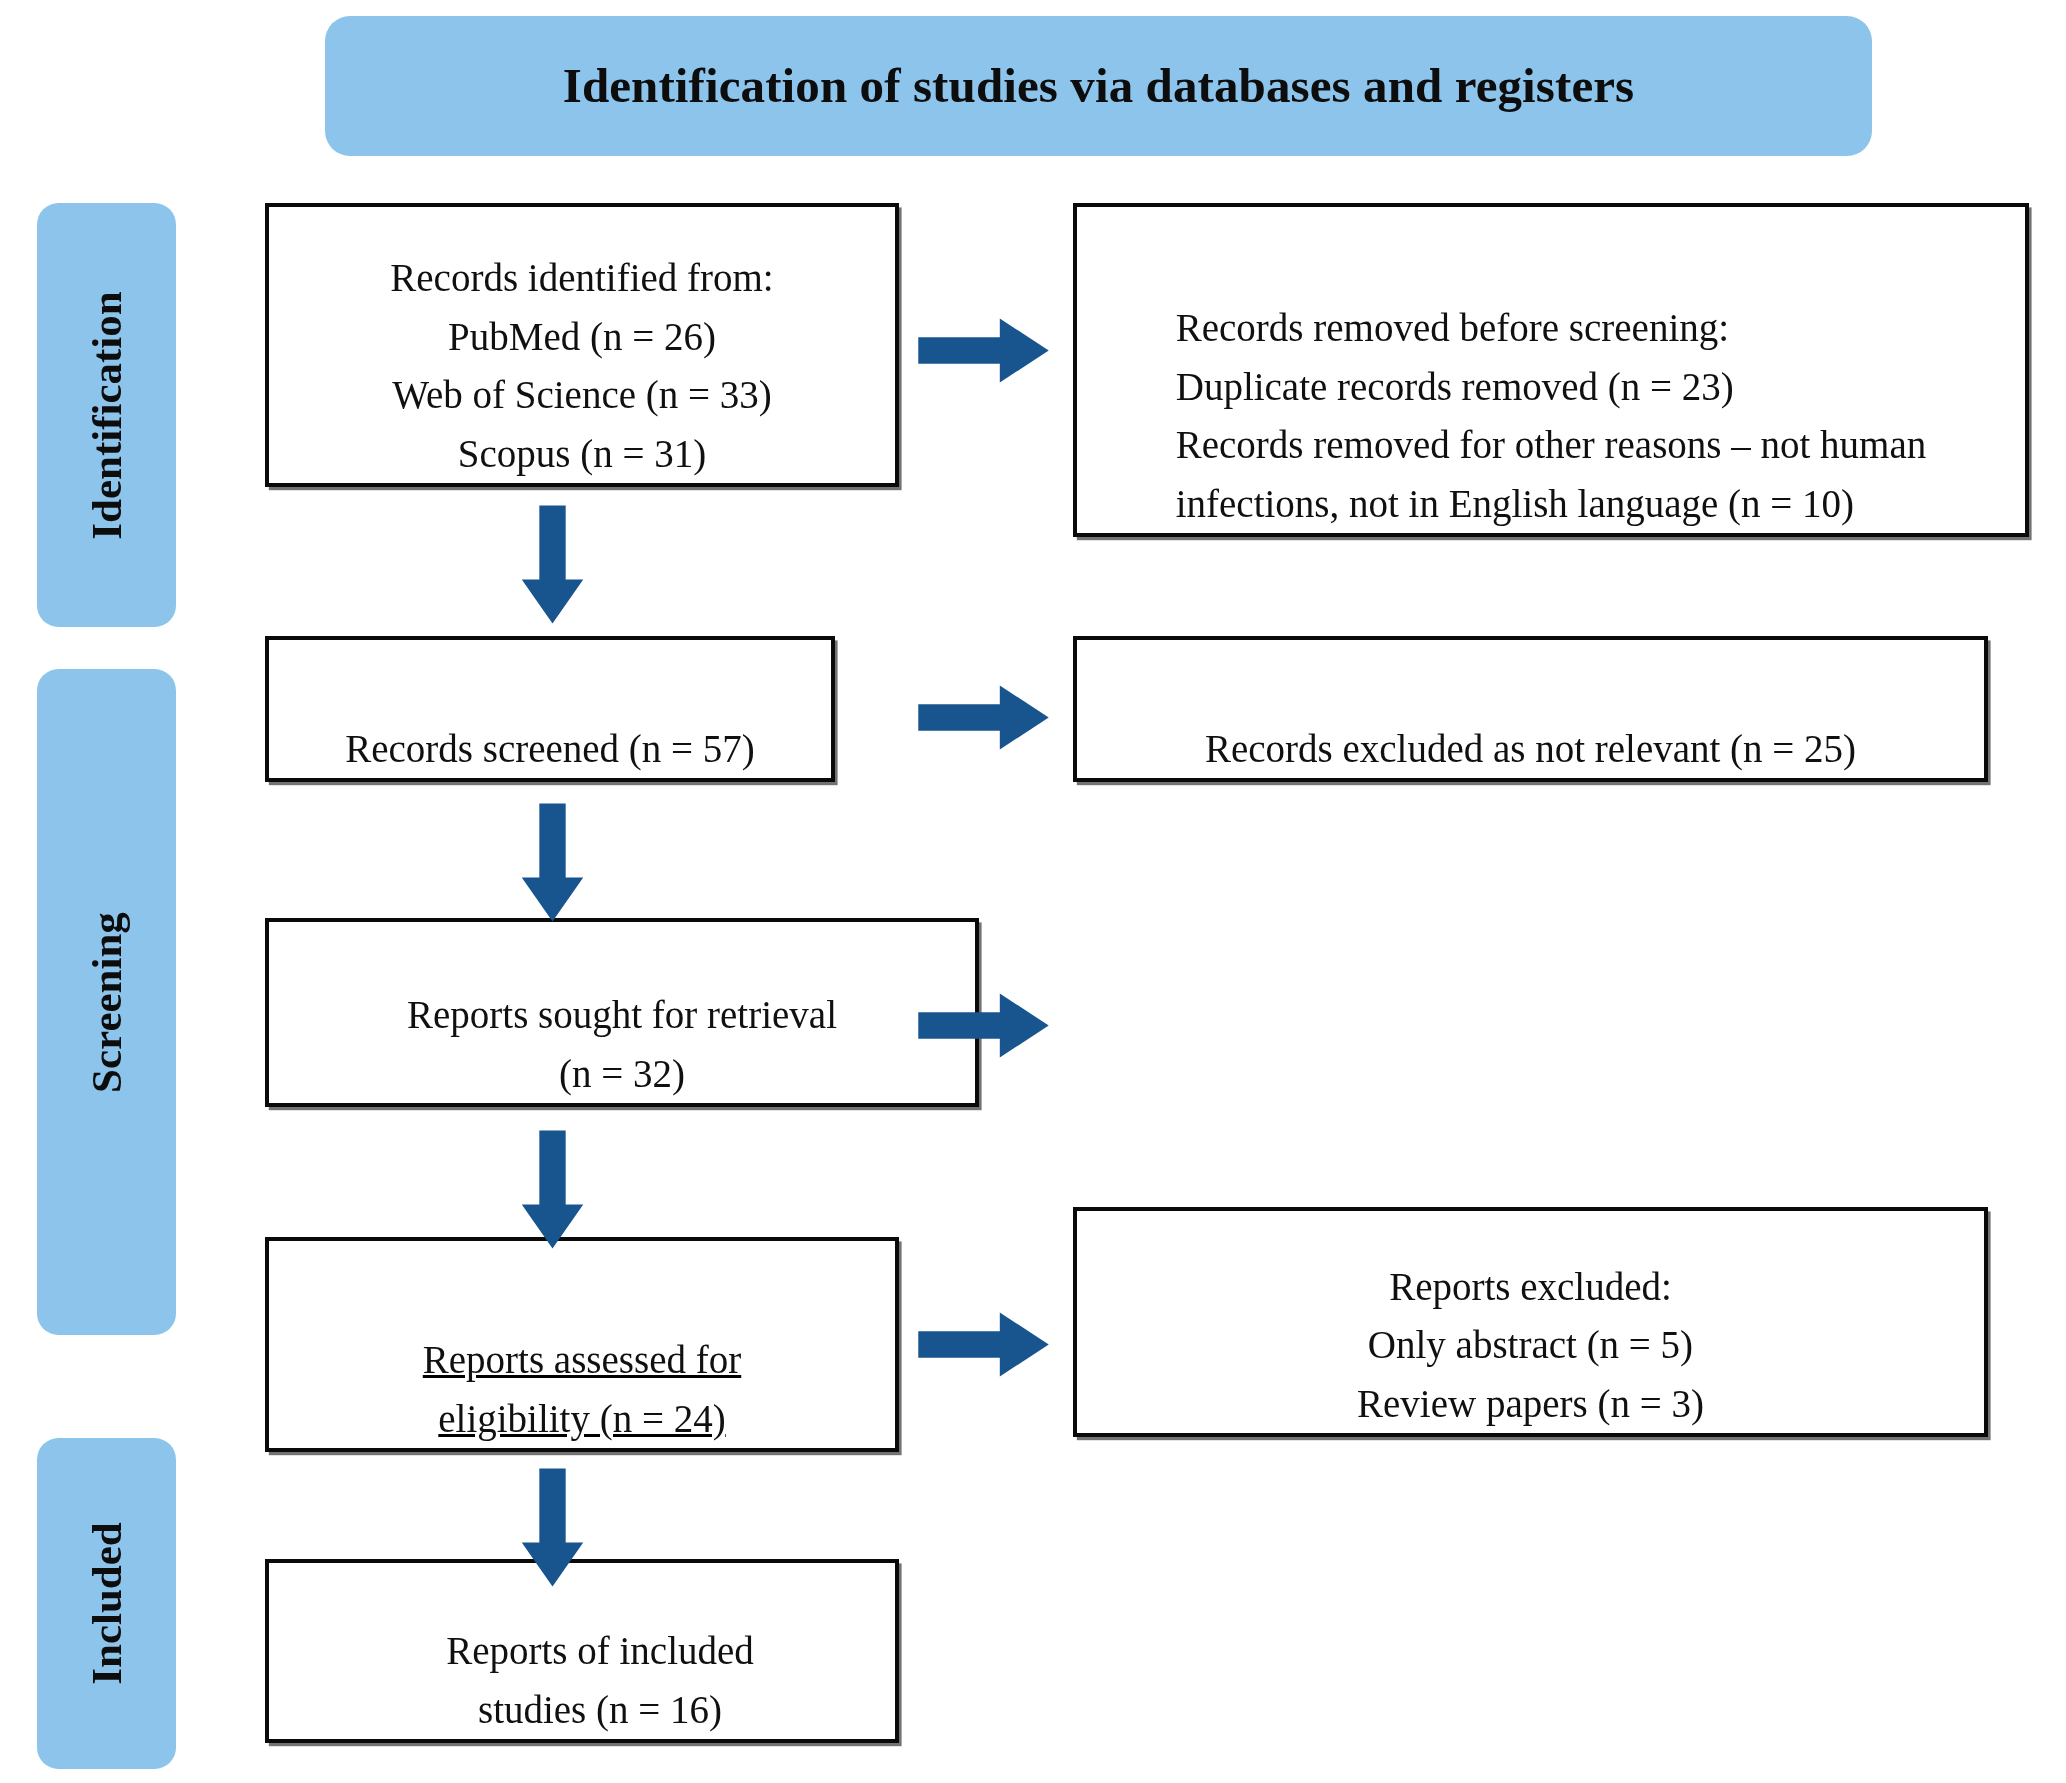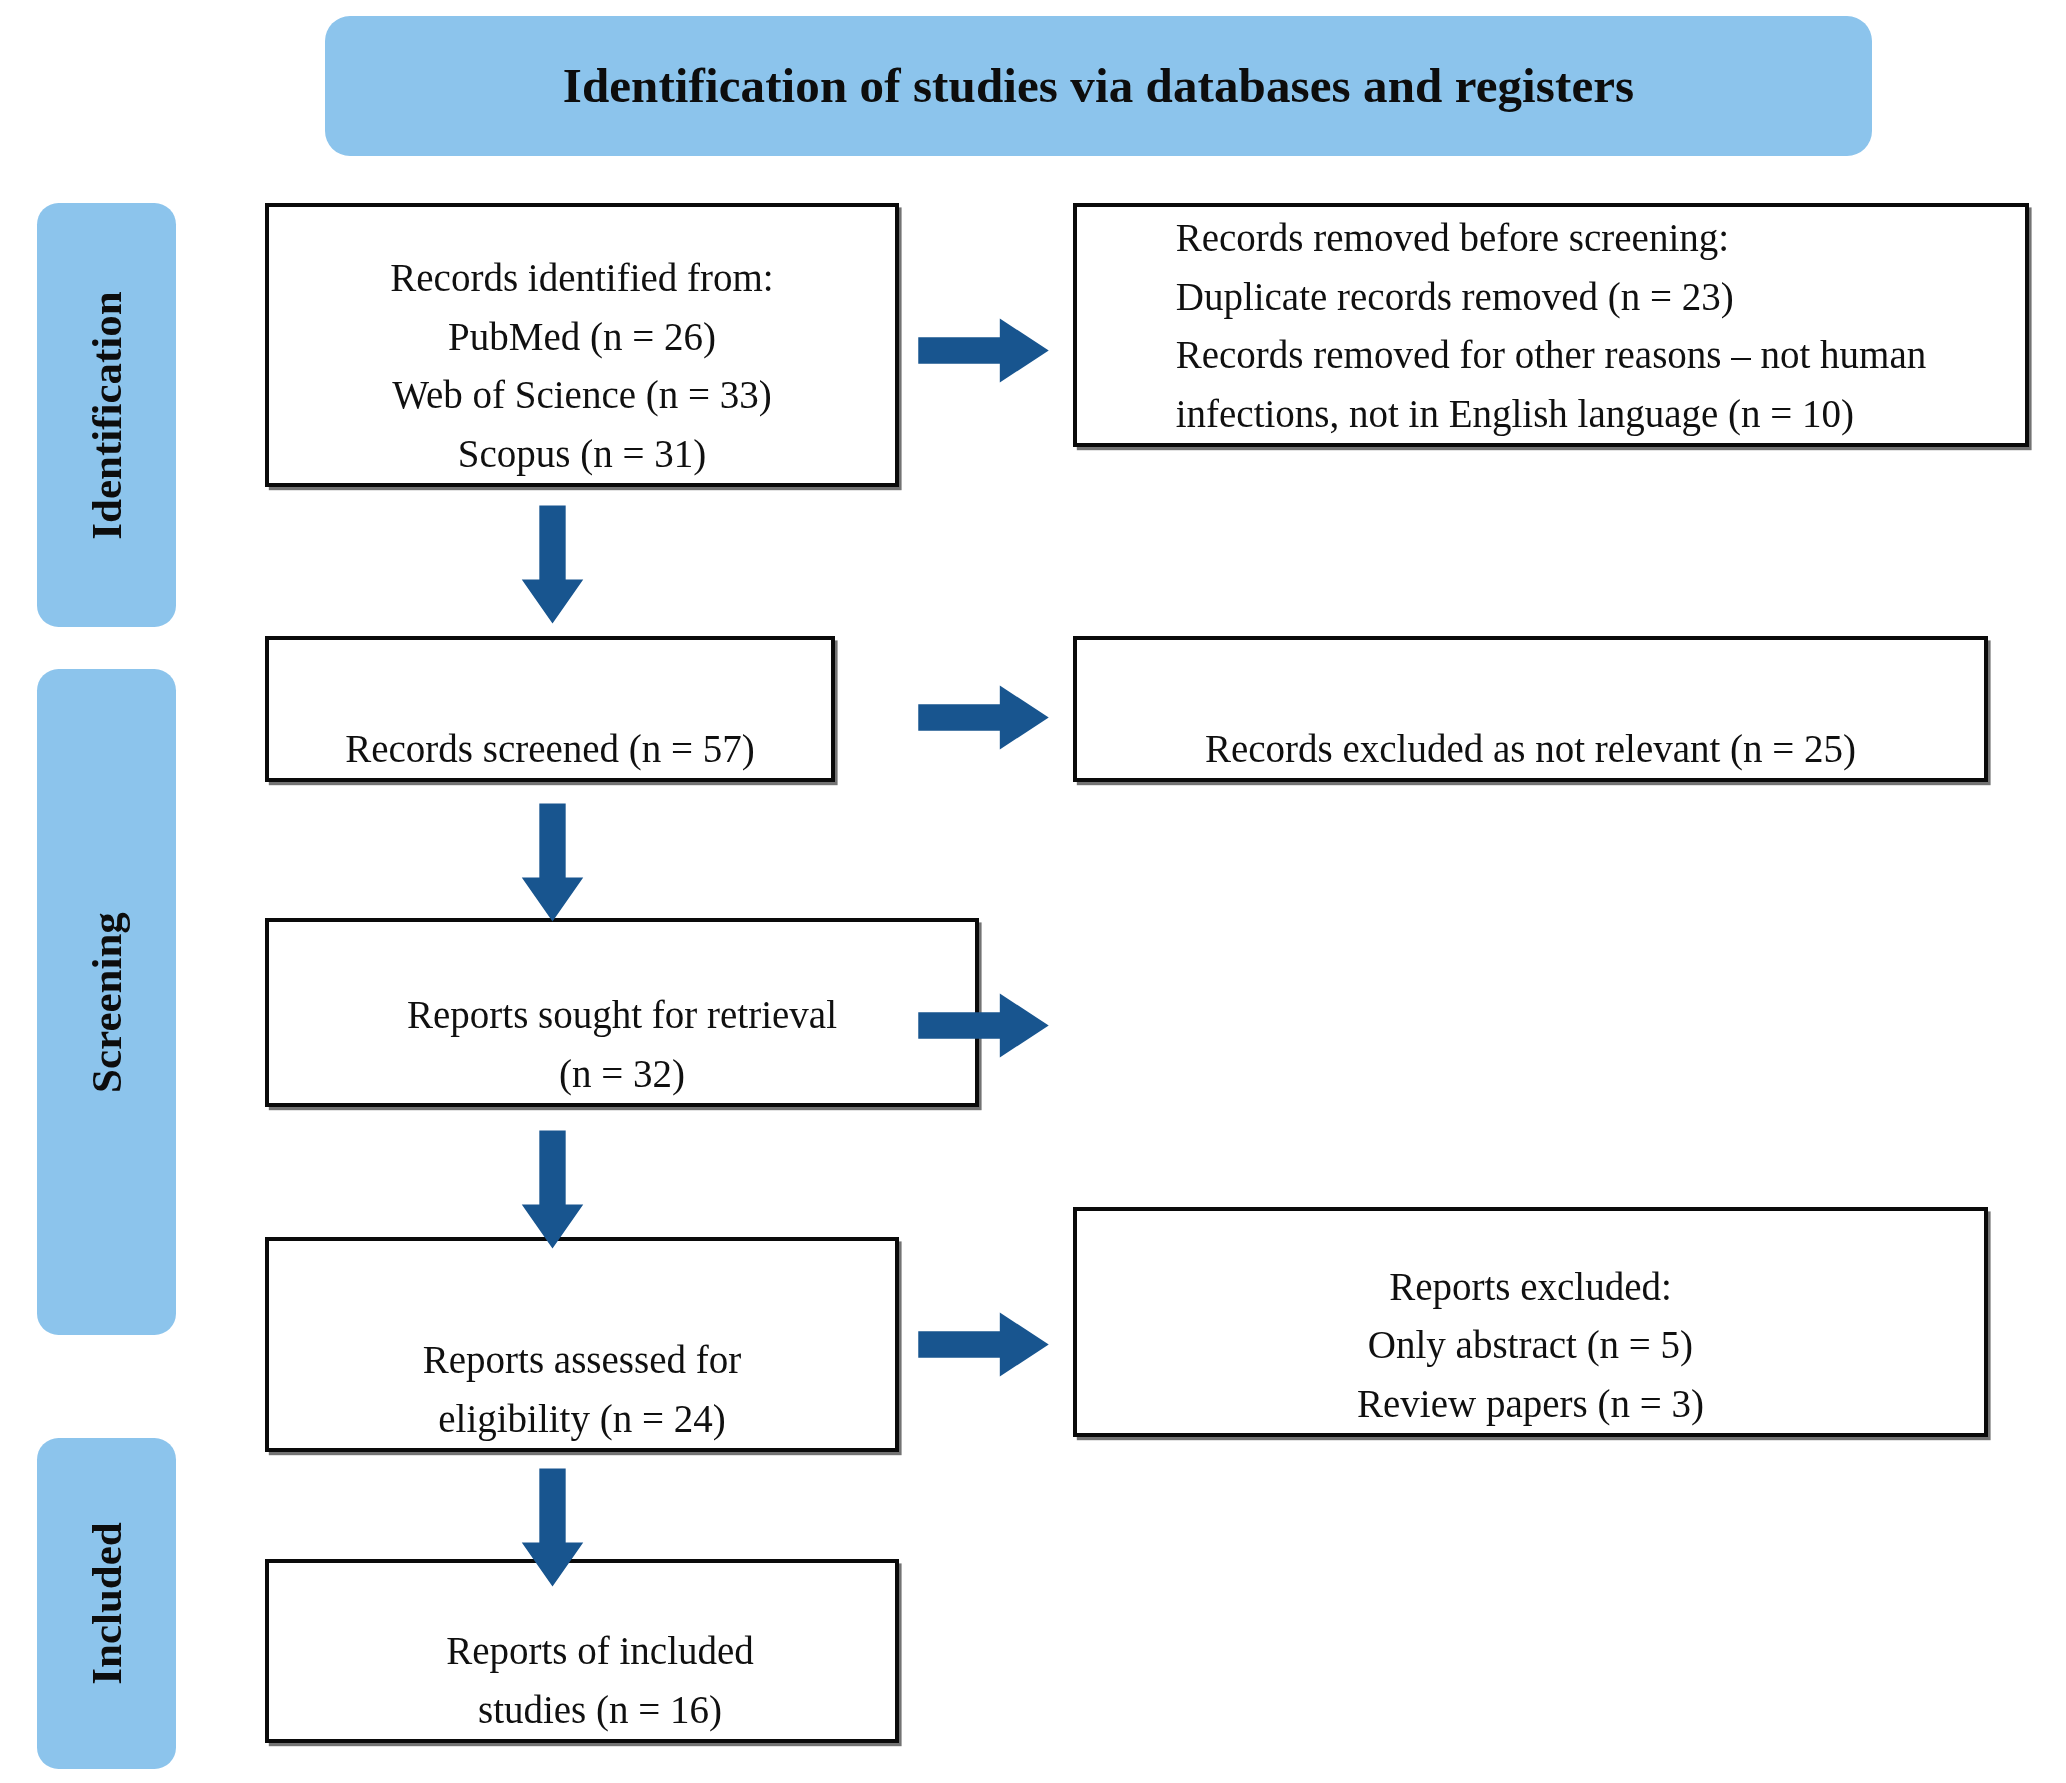--- a/index.html
+++ b/index.html
@@ -80,26 +80,26 @@
     padding: 0 16.4px;
     white-space: pre-line;
   }
   .flow-box.left-align .box-text {
     text-align: left;
     padding: 0 21.5px;
   }
 
   
   .box-identified       { left: 265px;  top: 203px;  width: 634px; height: 284px; }
-  .box-removed          { left: 1073px; top: 203px;  width: 956px; height: 244px; }
+  .box-removed          { left: 1073px; top: 203px;  width: 956px; height: 334px; }
   .box-screened         { left: 265px;  top: 636px; width: 570px; height: 146px; }
   .box-excluded         { left: 1073px; top: 636px; width: 915px; height: 146px; }
   .box-sought           { left: 265px;  top: 918px; width: 714px; height: 189px; }
   .box-not-retrieved    { left: 1073px; top: 936px; width: 915px; height: 170px; }
-  .box-assessed         { left: 265px;  top: 1237px; width: 634px; height: 215px; }
+  .box-assessed         { left: 265px;  top: 1237px; width: 634px; height: 215px; text-decoration: underline; }
   .box-reports-excluded { left: 1073px; top: 1207px; width: 915px; height: 230px; }
   .box-included         { left: 265px;  top: 1559px; width: 634px; height: 184px; padding-left: 36px; }
 
   
   .arrow {
     position: absolute;
     pointer-events: none;
   }
   .arrow svg { display: block; }
 

